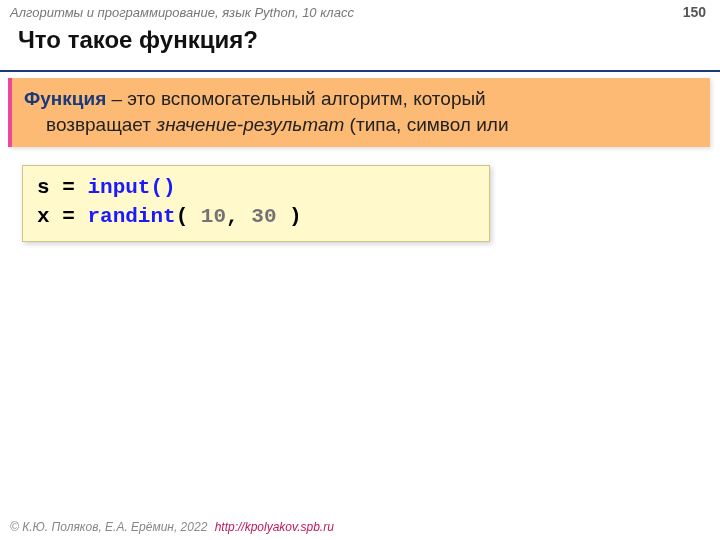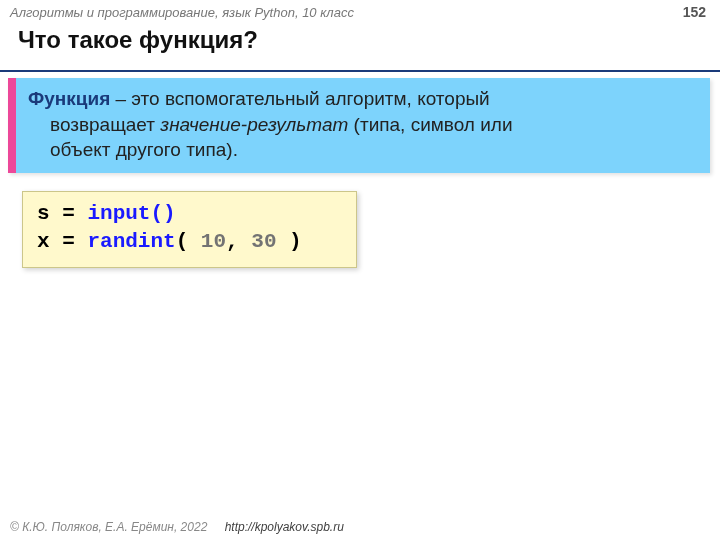--- a/index.html
+++ b/index.html
@@ -29,70 +29,69 @@
   }
   .title {
     font-size: 24px;
     font-weight: bold;
     color: #111;
     padding: 4px 0 16px 18px;
     border-bottom: 2px solid #1a3a7a;
   }
   .def-box {
     margin: 6px 10px 0 8px;
-    background: #7dd3fc;
-    border-left: 8px solid #ec4899;
+    background: #fdba74;
+    border-left: 4px solid #ec4899;
     padding: 8px 14px 10px 12px;
     font-size: 19px;
     color: #222;
     line-height: 1.35;
     box-shadow: 2px 2px 4px rgba(0,0,0,0.12);
   }
   .def-box .term { color: #1a3a7a; font-weight: bold; }
   .def-box .ital { font-style: italic; margin-top: 33px; }
   .def-indent { padding-left: 22px; display: block; }
   .code-box {
     margin: 18px 0 0 22px;
-    width: 335px;
+    width: 468px;
     background: #fff9cc;
     border: 1px solid #ccc68a;
     padding: 8px 14px 10px 14px;
     font-family: "Courier New", monospace;
     font-size: 21px;
     font-weight: bold;
     line-height: 1.35;
     color: #000;
     box-shadow: 2px 2px 5px rgba(0,0,0,0.18);
   }
   .kw { color: #1a1aff; }
   .num { color: #737373; }
   .footer {
     position: absolute;
     bottom: 6px;
     left: 10px;
     font-size: 12px;
     font-style: italic;
     color: #888;
   }
-  .footer .link { color: #404040; margin-left: 14px; }
+  .footer .link { color: #be185d; margin-left: 4px; }
 </style>
 </head>
 <body>
 
 <div class="header">
   <span>Алгоритмы и программирование, язык Python, 10 класс</span>
-  <span class="page-num">152</span>
+  <span class="page-num">150</span>
 </div>
 
 <div class="title">Что такое функция?</div>
 
 <div class="def-box">
   <span class="term">Функция</span><span> – это вспомогательный алгоритм, который</span>
   <span class="def-indent"><span>возвращает </span><span class="ital">значение-результат</span><span> (типа, символ или</span></span>
-  <span class="def-indent">объект другого типа).</span>
 </div>
 
 <div class="code-box">
   <div><span>s = </span><span class="kw">input()</span></div>
   <div><span>x = </span><span class="kw">randint</span><span>( </span><span class="num">10</span><span>, </span><span class="num">30</span><span> )</span></div>
 </div>
 
 <div class="footer">
   <span>© К.Ю. Поляков, Е.А. Ерёмин, 2022</span>
   <span class="link">http://kpolyakov.spb.ru</span>

